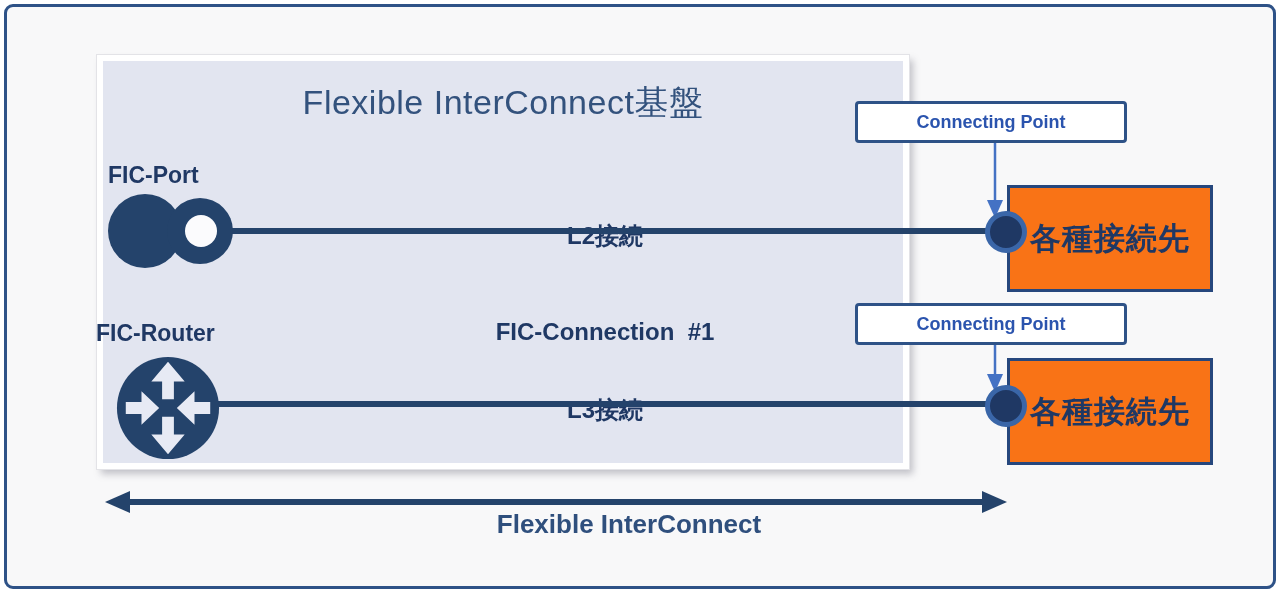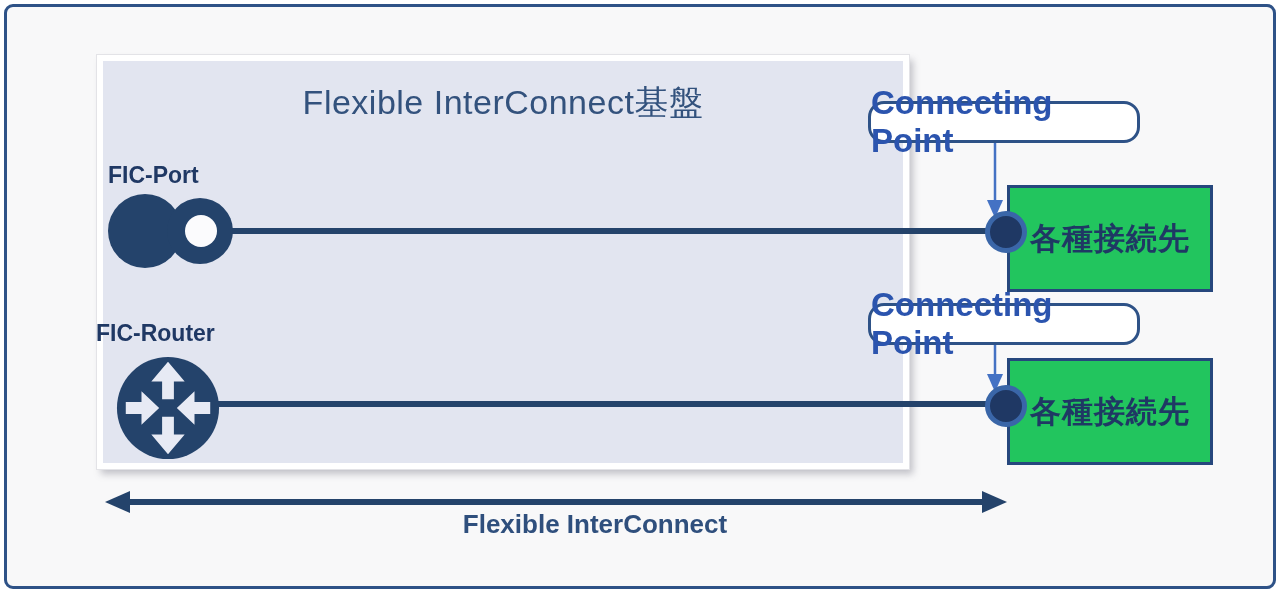--- a/index.html
+++ b/index.html
@@ -21,39 +21,39 @@
     font-size:34px;font-weight:400;color:#33527d;letter-spacing:.5px;
   }
   .node-label{position:absolute;font-size:23px;font-weight:bold;color:#1f3864;}
   .conn-label{
     position:absolute;left:405px;width:400px;text-align:center;
     font-size:24px;font-weight:bold;color:#1f3864;line-height:32px;white-space:pre;
   }
   .hline{position:absolute;height:6px;background:#24436b;}
   .cp-label{
     position:absolute;left:855px;width:266px;height:36px;
-    background:#ffffff;border:3px solid #2e5287;border-radius:16px;
+    background:#ffffff;border:3px solid #2e5287;border-radius:4px;
     display:flex;align-items:center;justify-content:center;
-    font-size:33px;font-weight:bold;color:#2b54ae;z-index:6;margin-left:13px;
+    font-size:18px;font-weight:bold;color:#2b54ae;z-index:6;
   }
   .varrow{position:absolute;z-index:5;}
   .dot{
     position:absolute;width:32px;height:32px;border-radius:50%;
     background:#1f3864;border:5px solid #3a66a8;z-index:7;
   }
   .dest-box{
     position:absolute;left:1007px;width:200px;height:101px;
-    background:#22c55e;border:3px solid #26477d;
+    background:#f97316;border:3px solid #26477d;
     display:flex;align-items:center;justify-content:center;
     font-size:31px;font-weight:bold;color:#1f3864;z-index:4;letter-spacing:1px;
   }
   .icon-abs{position:absolute;z-index:3;}
   .footer-label{
     position:absolute;left:0;top:509px;width:1190px;text-align:center;
-    font-size:26px;font-weight:bold;color:#2f4f7d;
+    font-size:26px;font-weight:bold;color:#2f4f7d;padding-left:34px;
   }
   .lines-layer{z-index:2;}
 </style>
 </head>
 <body>
 
 <div class="canvas">
   <div class="frame"></div>
 
   <div class="platform"></div>
@@ -62,20 +62,24 @@
   <div class="hline lines-layer" style="left:230px;top:228px;width:777px;"></div>
   <div class="hline lines-layer" style="left:214px;top:401px;width:793px;"></div>
 
   <div class="node-label" style="left:108px;top:162px;">FIC-Port</div>
   <svg class="icon-abs" style="left:105px;top:191px;" width="135" height="80" viewBox="0 0 135 80">
     <circle cx="40" cy="40" r="37" fill="#24436b"></circle>
     <circle cx="95" cy="40" r="33" fill="#24436b"></circle>
     <circle cx="96" cy="40" r="16" fill="#fbfbfd"></circle>
   </svg>
 
+  <div class="conn-label" style="top:156px;">
+    <div>L2接続</div>
+    <div>FIC-Connection  #1</div>
+  </div>
 
   <div class="cp-label" style="top:101px;">Connecting Point</div>
   <svg class="varrow" style="left:985px;top:143px;" width="20" height="76" viewBox="0 0 20 76">
     <line x1="10" y1="0" x2="10" y2="58" stroke="#4472c4" stroke-width="2.5"></line>
     <polygon points="10,75 2,57 18,57" fill="#4472c4"></polygon>
   </svg>
   <div class="dot" style="left:985px;top:211px;"></div>
 
   <div class="dest-box" style="top:185px;">各種接続先</div>
 
@@ -84,20 +88,21 @@
     <circle cx="55" cy="55" r="52" fill="#24436b"></circle>
     <g fill="#e7eaf4">
       <polygon points="55,8 72,28 61,28 61,46 49,46 49,28 38,28"></polygon>
       <polygon points="55,102 72,82 61,82 61,64 49,64 49,82 38,82"></polygon>
       <polygon points="12,49 28,49 28,38 46,55 28,72 28,61 12,61"></polygon>
       <polygon points="98,49 82,49 82,38 64,55 82,72 82,61 98,61"></polygon>
     </g>
   </svg>
 
   <div class="conn-label" style="top:330px;">
+    <div>L3接続</div>
   </div>
 
   <div class="cp-label" style="top:303px;">Connecting Point</div>
   <svg class="varrow" style="left:985px;top:345px;" width="20" height="48" viewBox="0 0 20 48">
     <line x1="10" y1="0" x2="10" y2="30" stroke="#4472c4" stroke-width="2.5"></line>
     <polygon points="10,47 2,29 18,29" fill="#4472c4"></polygon>
   </svg>
   <div class="dot" style="left:985px;top:385px;"></div>
 
   <div class="dest-box" style="top:358px;">各種接続先</div>

